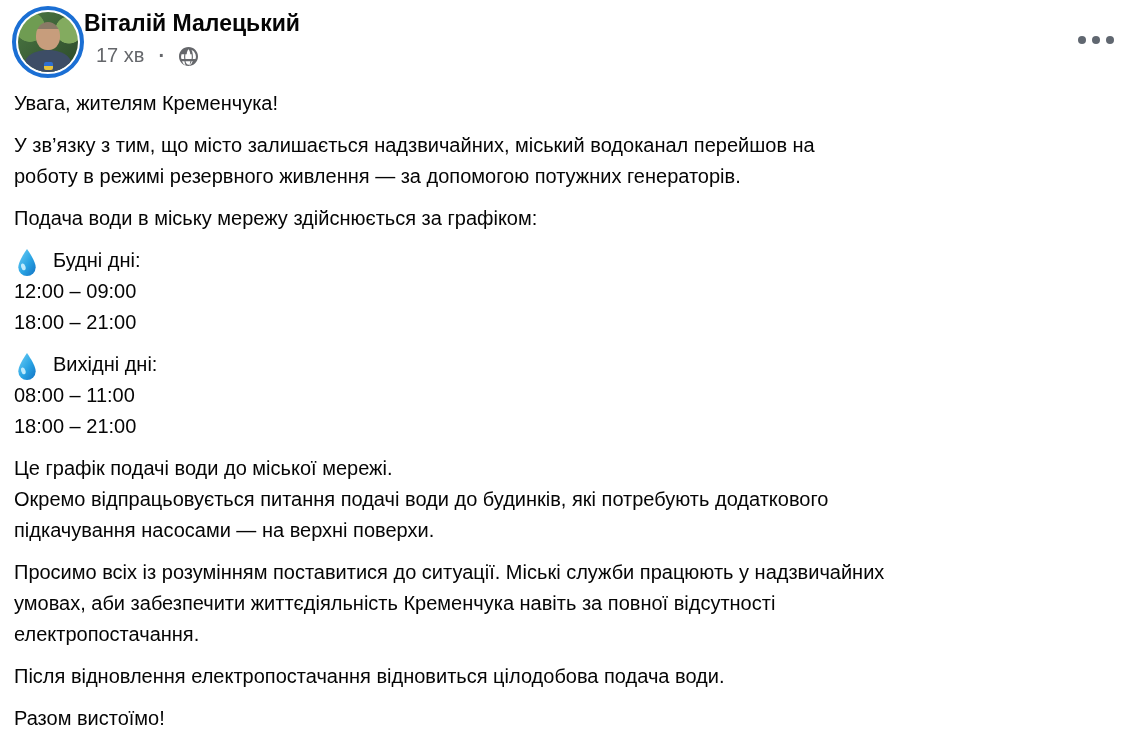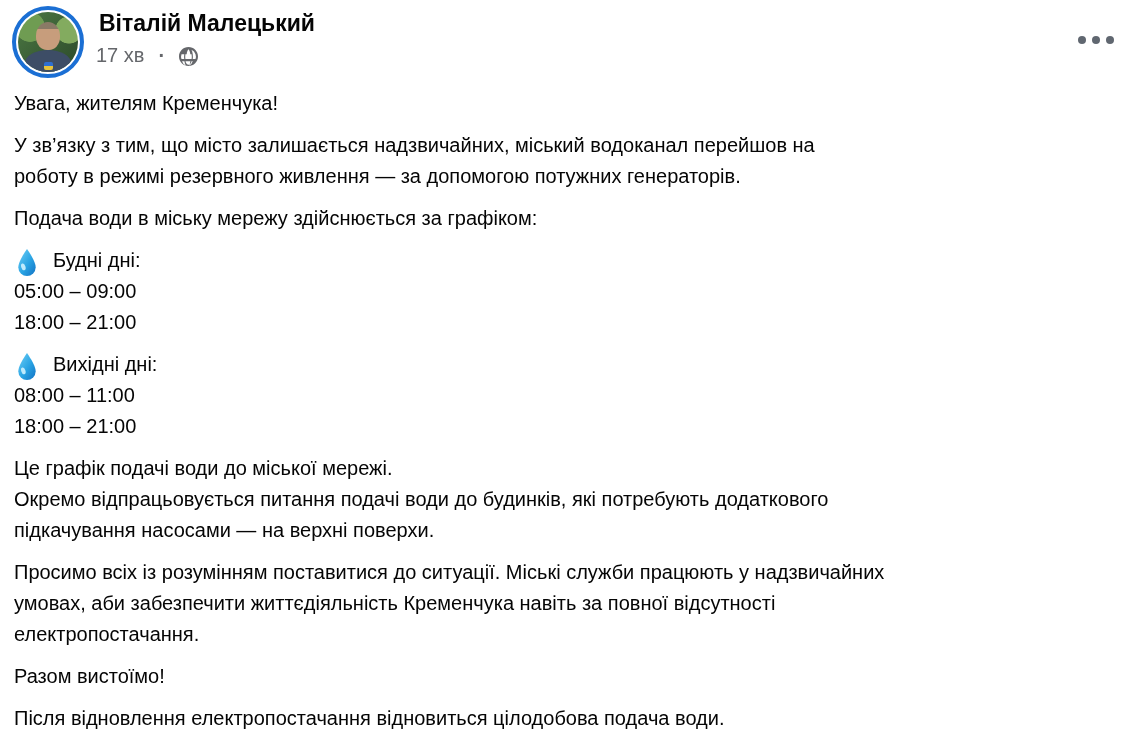--- a/index.html
+++ b/index.html
@@ -39,21 +39,21 @@
     position: absolute; left: 7px; bottom: -4px;
     width: 46px; height: 26px; border-radius: 50% 50% 0 0;
     background: #3d4d66;
   }
   .avatar-flag {
     position: absolute; left: 26px; bottom: 2px;
     width: 9px; height: 8px; border-radius: 2px;
     background: linear-gradient(180deg, #2f6fd0 0 50%, #e8c33a 50% 100%);
   }
   .author-name {
-    position: absolute; left: 99px; top: 10px;
+    position: absolute; left: 84px; top: 10px;
     font-size: 23px; font-weight: 700; color: #050505;
     cursor: pointer;
   }
   .meta-row {
     position: absolute; left: 96px; top: 44px;
     display: flex; align-items: center; gap: 14px;
     font-size: 20px; color: #65676b;
   }
   .meta-time { cursor: pointer; }
   .meta-dot { font-weight: 700; }
@@ -136,21 +136,21 @@
               <stop offset="0" stop-color="#6ed0f7"></stop>
               <stop offset="0.55" stop-color="#29a3e3"></stop>
               <stop offset="1" stop-color="#1272c4"></stop>
             </linearGradient>
           </defs>
           <path fill="url(#dg)" d="M11 0C11 0 2 12.5 2 19a9 9 0 0 0 18 0C20 12.5 11 0 11 0z"></path>
           <ellipse fill="#bfeafc" cx="7.2" cy="18.5" rx="2.2" ry="3.6" transform="rotate(-18 7.2 18.5)"></ellipse>
         </svg>
         <span>Будні дні:</span>
       </span>
-      <span class="line">05:00 – 09:00</span>
+      <span class="line">12:00 – 09:00</span>
       <span class="line">18:00 – 21:00</span>
     </div>
 
     <div class="para">
       <span class="line sched-title">
         <svg class="droplet" viewBox="0 0 22 28">
           <path fill="url(#dg)" d="M11 0C11 0 2 12.5 2 19a9 9 0 0 0 18 0C20 12.5 11 0 11 0z"></path>
           <ellipse fill="#bfeafc" cx="7.2" cy="18.5" rx="2.2" ry="3.6" transform="rotate(-18 7.2 18.5)"></ellipse>
         </svg>
         <span>Вихідні дні:</span>
@@ -165,21 +165,21 @@
       <span class="line">підкачування насосами — на верхні поверхи.</span>
     </div>
 
     <div class="para">
       <span class="line">Просимо всіх із розумінням поставитися до ситуації. Міські служби працюють у надзвичайних</span>
       <span class="line">умовах, аби забезпечити життєдіяльність Кременчука навіть за повної відсутності</span>
       <span class="line">електропостачання.</span>
     </div>
 
     <div class="para">
-      <span class="line">Разом вистоїмо!</span>
+      <span class="line">Після відновлення електропостачання відновиться цілодобова подача води.</span>
     </div>
 
     <div class="para">
-      <span class="line">Після відновлення електропостачання відновиться цілодобова подача води.</span>
+      <span class="line">Разом вистоїмо!</span>
     </div>
 
   </div>
 </div>
 
 </body></html>

